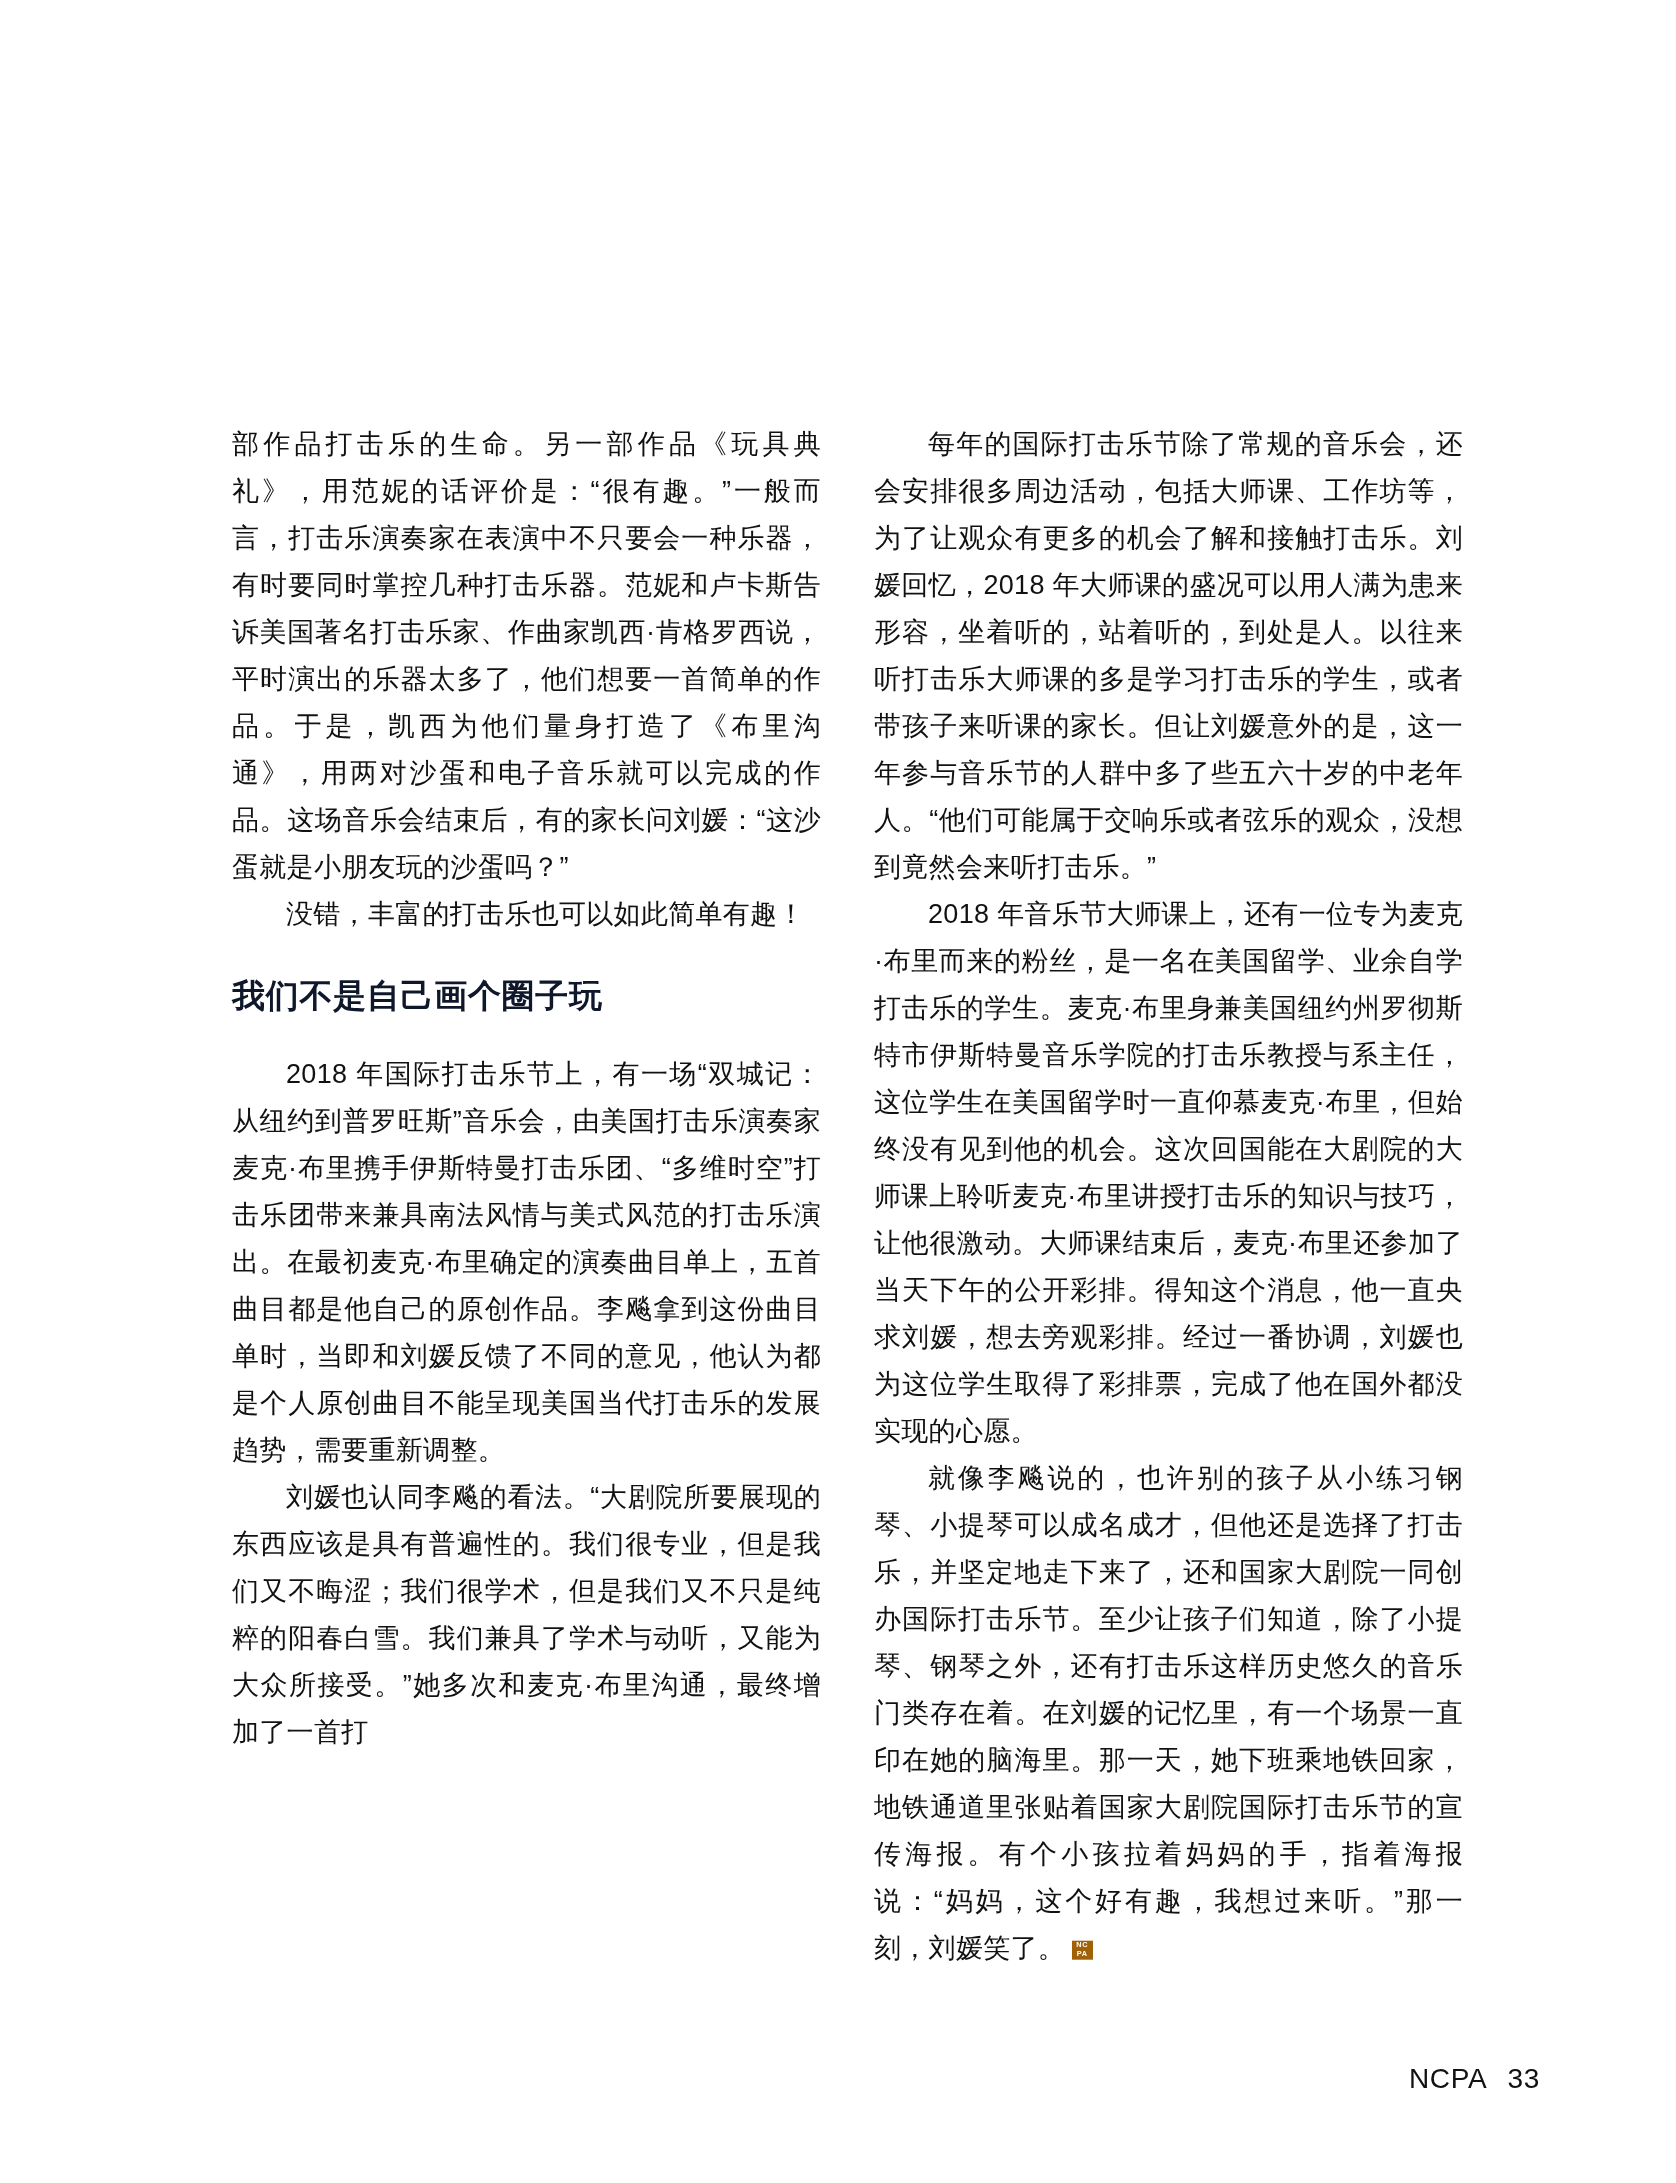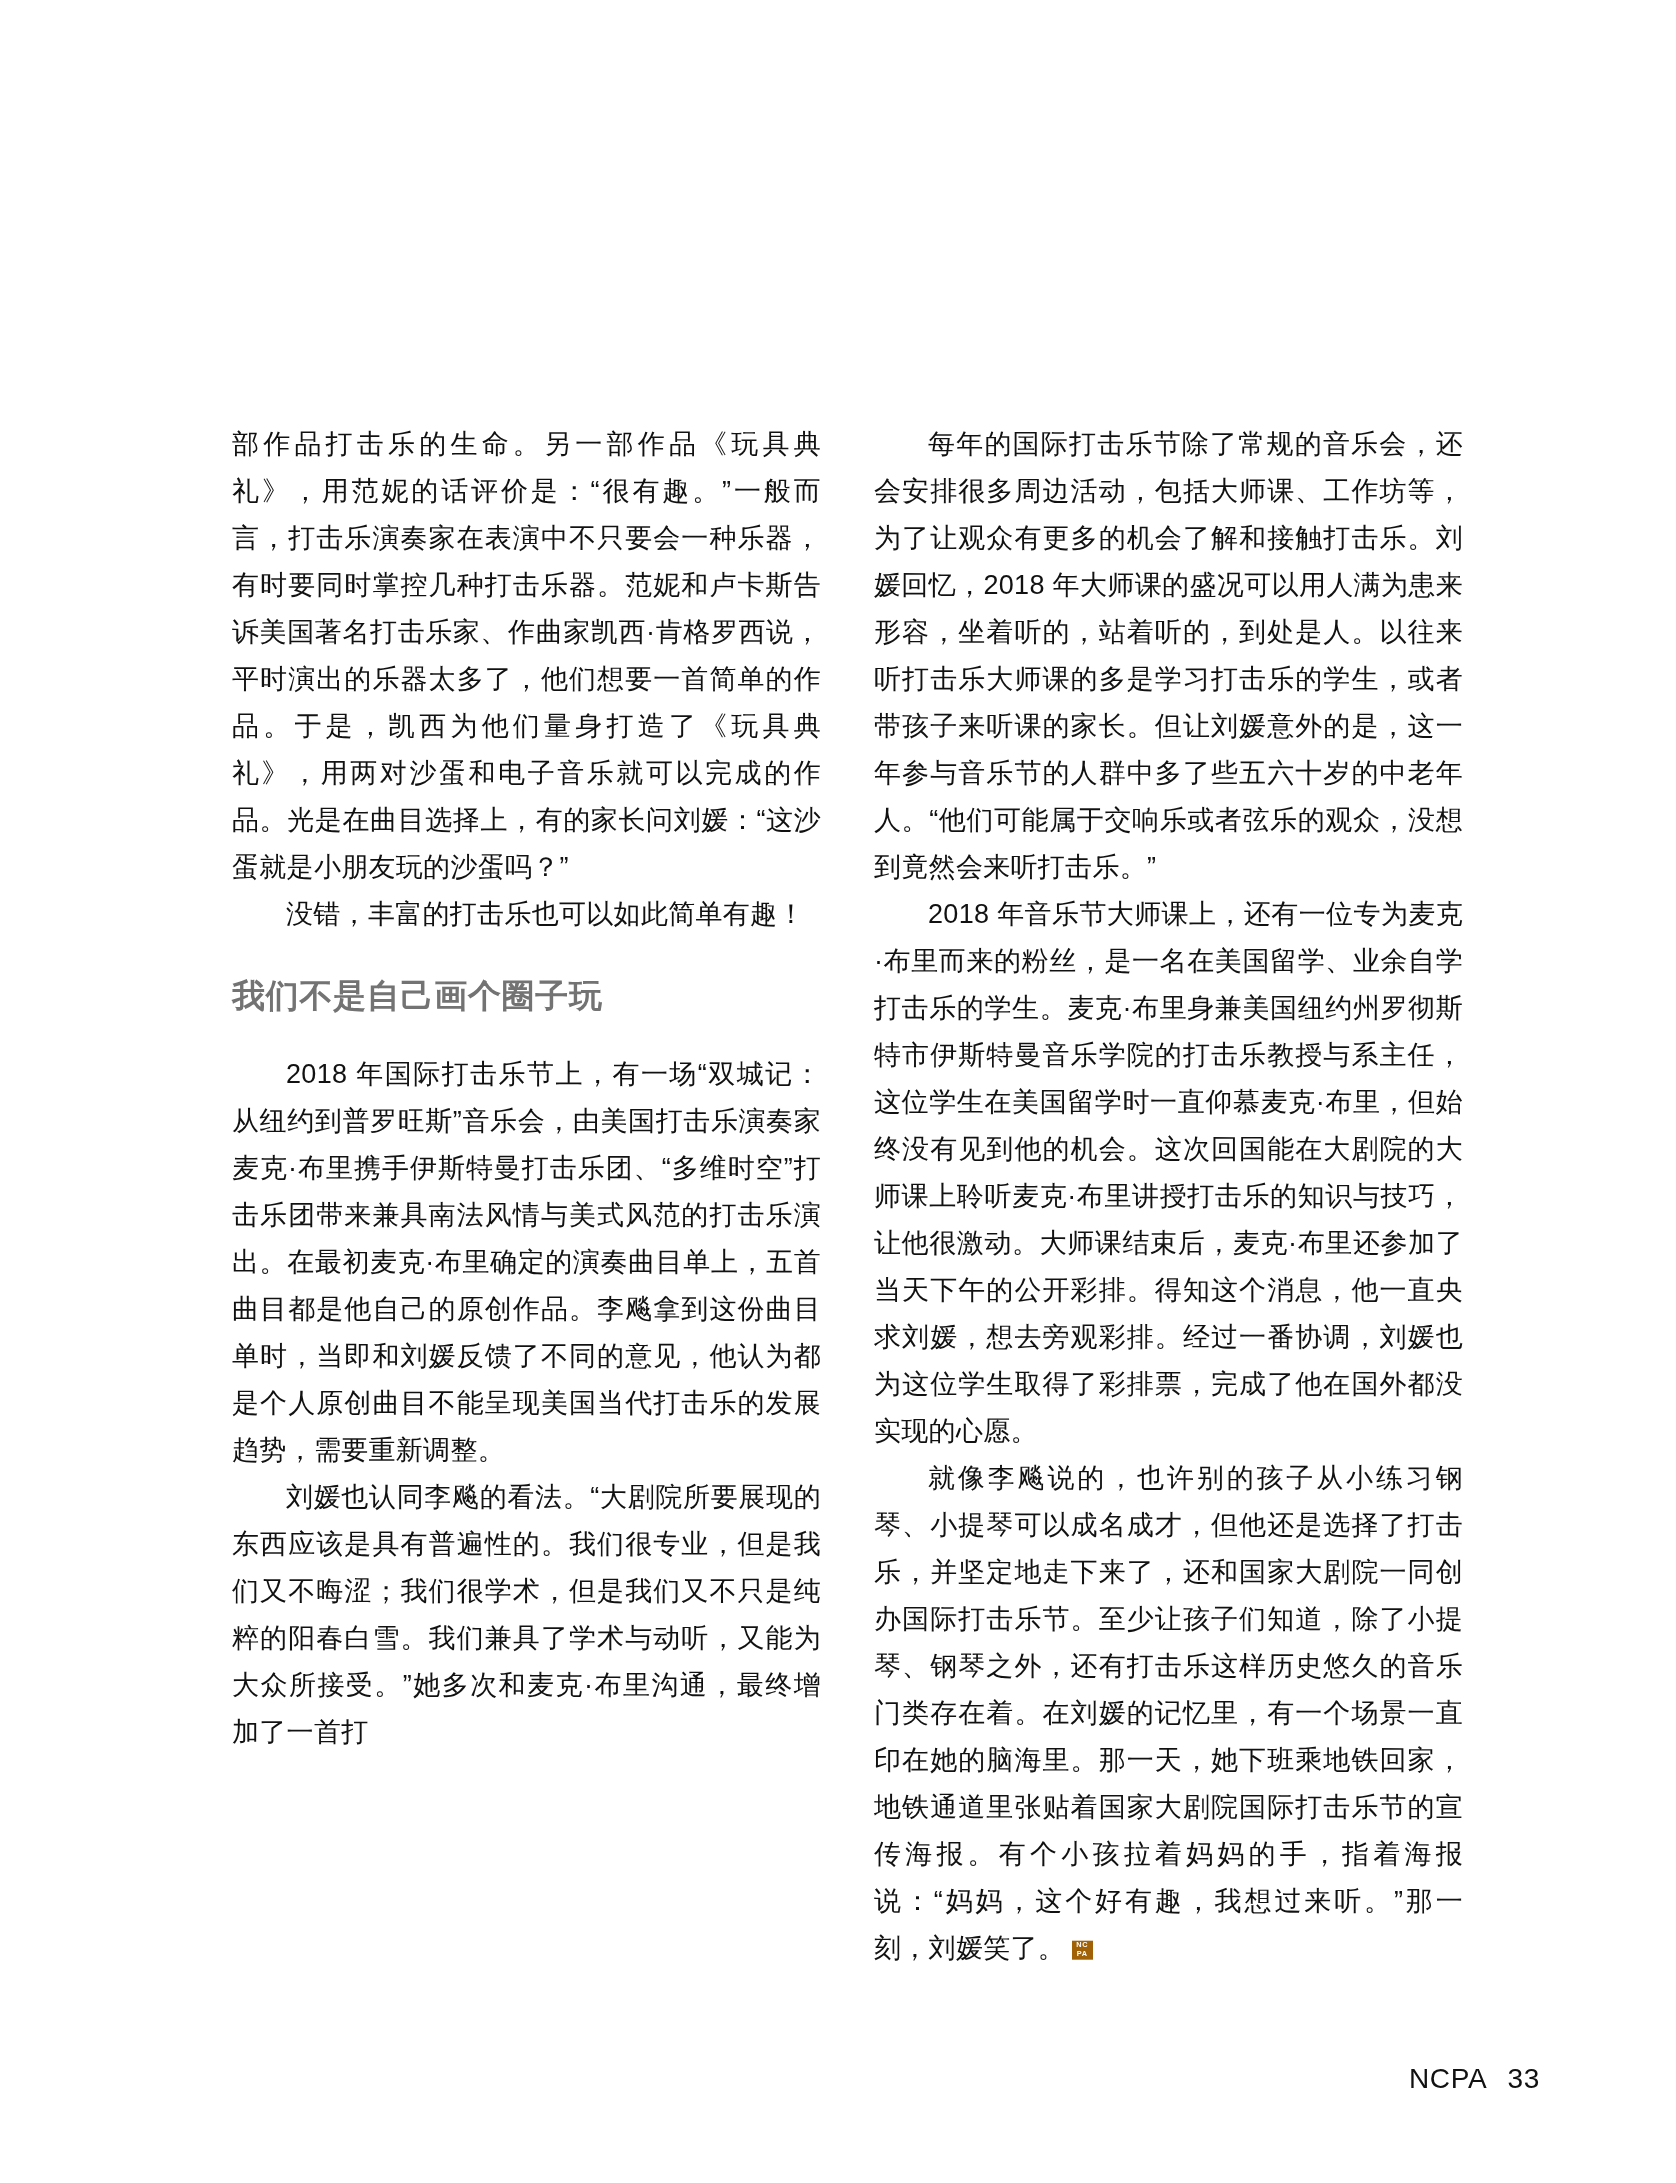--- a/index.html
+++ b/index.html
@@ -39,21 +39,21 @@
     text-indent: 2em;
   }
   .column p.no-indent {
     text-indent: 0;
   }
   .section-heading {
     font-size: 33px;
     font-weight: bold;
     line-height: 42px;
     letter-spacing: 0.7px;
-    color: #737373;
+    color: #0f172a;
     margin: 37px 0 34px 0;
     text-indent: 0;
   }
   .end-mark {
     display: inline-block;
     vertical-align: baseline;
     width: 21px;
     height: 18.5px;
     margin-left: 6.6px;
     background: #a16207;
@@ -82,21 +82,21 @@
   .folio .folio-number {
     margin-left: 20px;
   }
 </style>
 </head>
 <body>
 
 <div class="page">
 
   <div class="column column-left">
-    <p class="no-indent">部作品打击乐的生命。另一部作品《玩具典礼》，用范妮的话评价是：“很有趣。”一般而言，打击乐演奏家在表演中不只要会一种乐器，有时要同时掌控几种打击乐器。范妮和卢卡斯告诉美国著名打击乐家、作曲家凯西·肯格罗西说，平时演出的乐器太多了，他们想要一首简单的作品。于是，凯西为他们量身打造了《玩具典礼》，用两对沙蛋和电子音乐就可以完成的作品。光是在曲目选择上，有的家长问刘媛：“这沙蛋就是小朋友玩的沙蛋吗？”</p>
+    <p class="no-indent">部作品打击乐的生命。另一部作品《玩具典礼》，用范妮的话评价是：“很有趣。”一般而言，打击乐演奏家在表演中不只要会一种乐器，有时要同时掌控几种打击乐器。范妮和卢卡斯告诉美国著名打击乐家、作曲家凯西·肯格罗西说，平时演出的乐器太多了，他们想要一首简单的作品。于是，凯西为他们量身打造了《布里沟通》，用两对沙蛋和电子音乐就可以完成的作品。这场音乐会结束后，有的家长问刘媛：“这沙蛋就是小朋友玩的沙蛋吗？”</p>
     <p>没错，丰富的打击乐也可以如此简单有趣！</p>
     <h2 class="section-heading">我们不是自己画个圈子玩</h2>
     <p>2018 年国际打击乐节上，有一场“双城记：从纽约到普罗旺斯”音乐会，由美国打击乐演奏家麦克·布里携手伊斯特曼打击乐团、“多维时空”打击乐团带来兼具南法风情与美式风范的打击乐演出。在最初麦克·布里确定的演奏曲目单上，五首曲目都是他自己的原创作品。李飚拿到这份曲目单时，当即和刘媛反馈了不同的意见，他认为都是个人原创曲目不能呈现美国当代打击乐的发展趋势，需要重新调整。</p>
     <p>刘媛也认同李飚的看法。“大剧院所要展现的东西应该是具有普遍性的。我们很专业，但是我们又不晦涩；我们很学术，但是我们又不只是纯粹的阳春白雪。我们兼具了学术与动听，又能为大众所接受。”她多次和麦克·布里沟通，最终增加了一首打</p>
   </div>
 
   <div class="column column-right">
     <p>每年的国际打击乐节除了常规的音乐会，还会安排很多周边活动，包括大师课、工作坊等，为了让观众有更多的机会了解和接触打击乐。刘媛回忆，2018 年大师课的盛况可以用人满为患来形容，坐着听的，站着听的，到处是人。以往来听打击乐大师课的多是学习打击乐的学生，或者带孩子来听课的家长。但让刘媛意外的是，这一年参与音乐节的人群中多了些五六十岁的中老年人。“他们可能属于交响乐或者弦乐的观众，没想到竟然会来听打击乐。”</p>
     <p>2018 年音乐节大师课上，还有一位专为麦克·布里而来的粉丝，是一名在美国留学、业余自学打击乐的学生。麦克·布里身兼美国纽约州罗彻斯特市伊斯特曼音乐学院的打击乐教授与系主任，这位学生在美国留学时一直仰慕麦克·布里，但始终没有见到他的机会。这次回国能在大剧院的大师课上聆听麦克·布里讲授打击乐的知识与技巧，让他很激动。大师课结束后，麦克·布里还参加了当天下午的公开彩排。得知这个消息，他一直央求刘媛，想去旁观彩排。经过一番协调，刘媛也为这位学生取得了彩排票，完成了他在国外都没实现的心愿。</p>
     <p>

